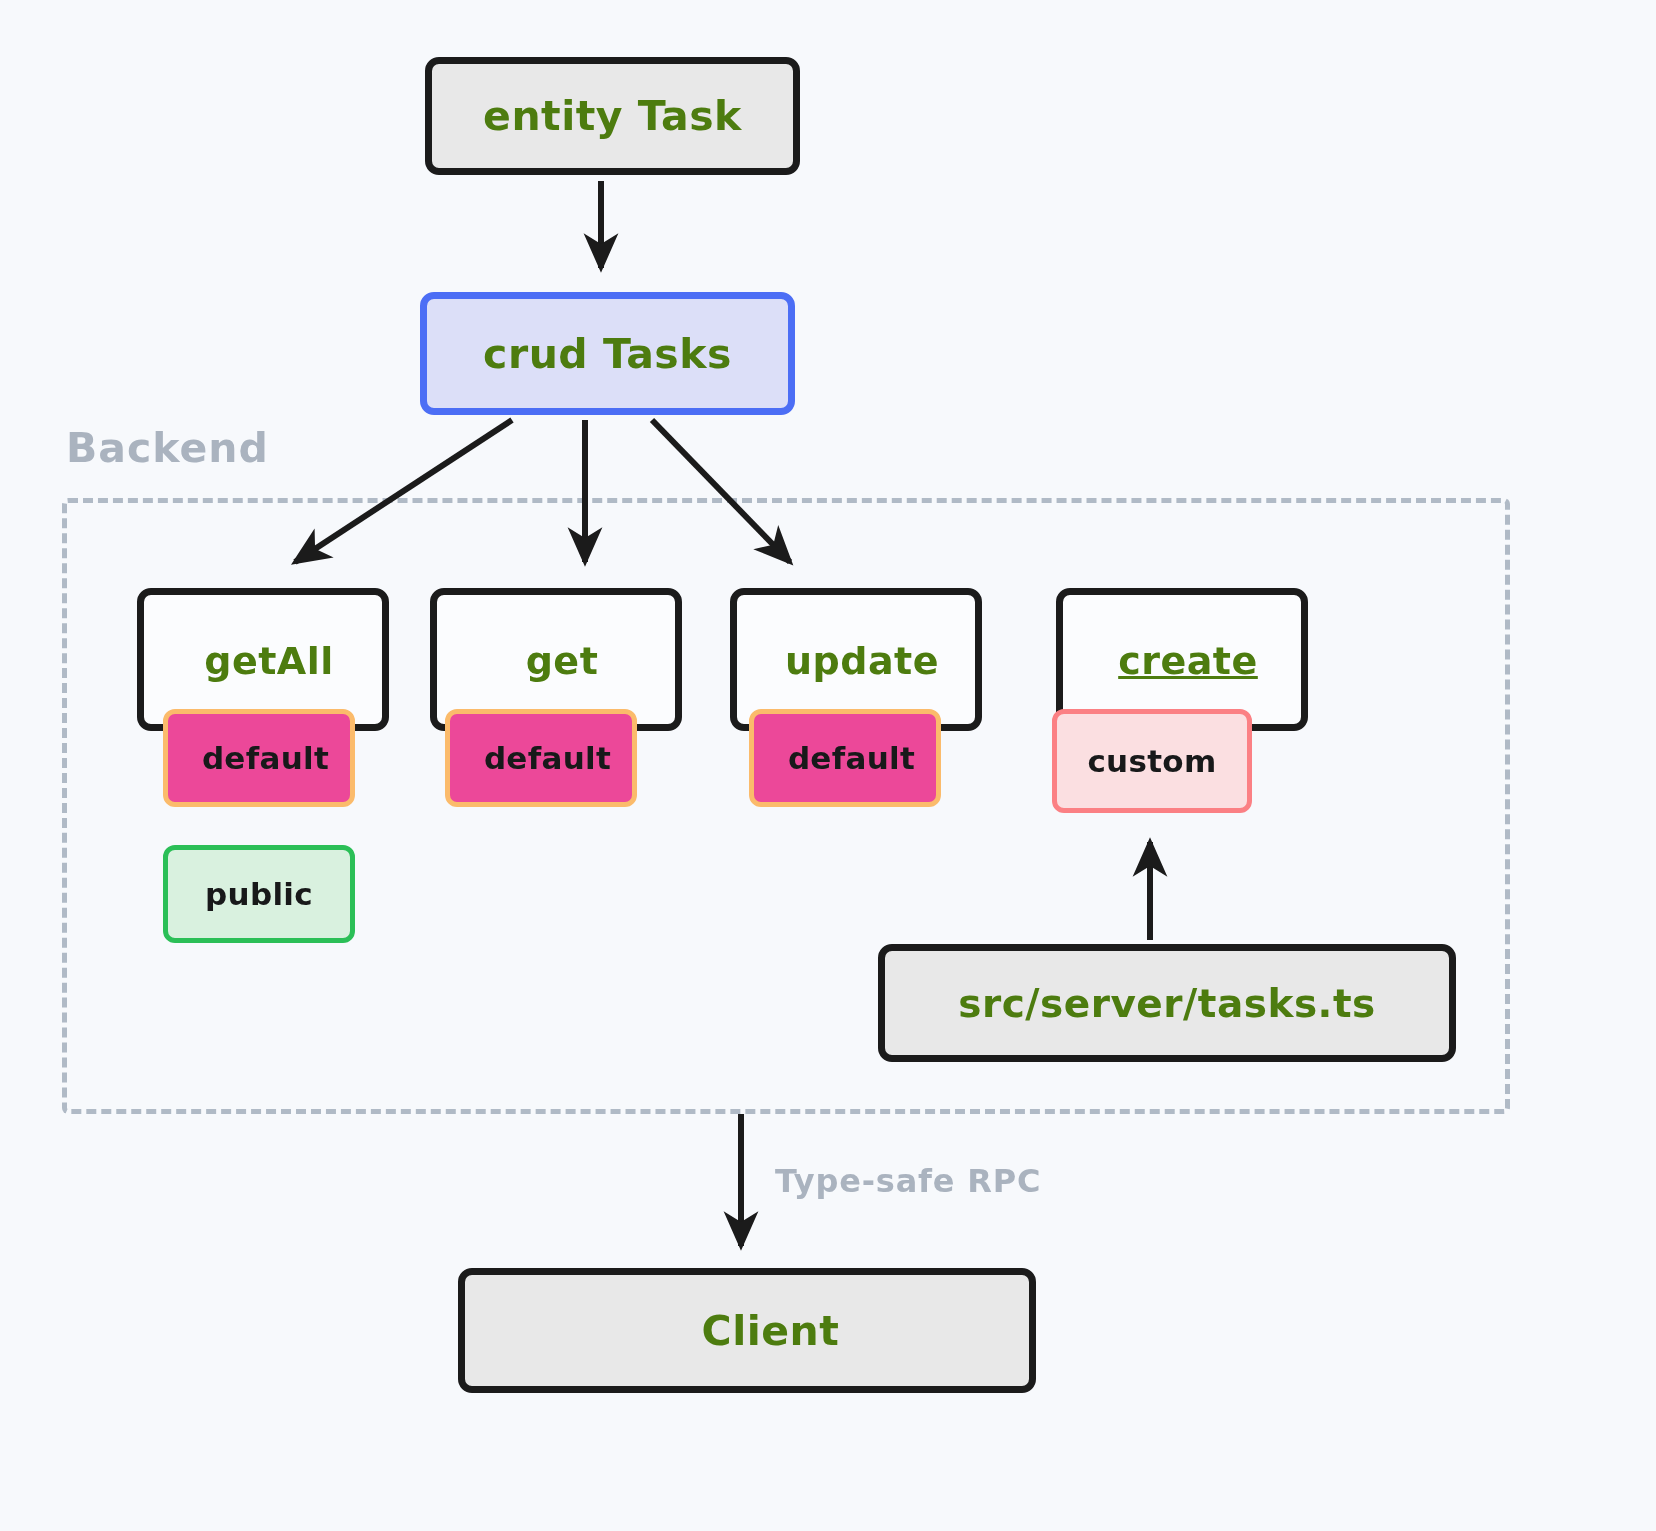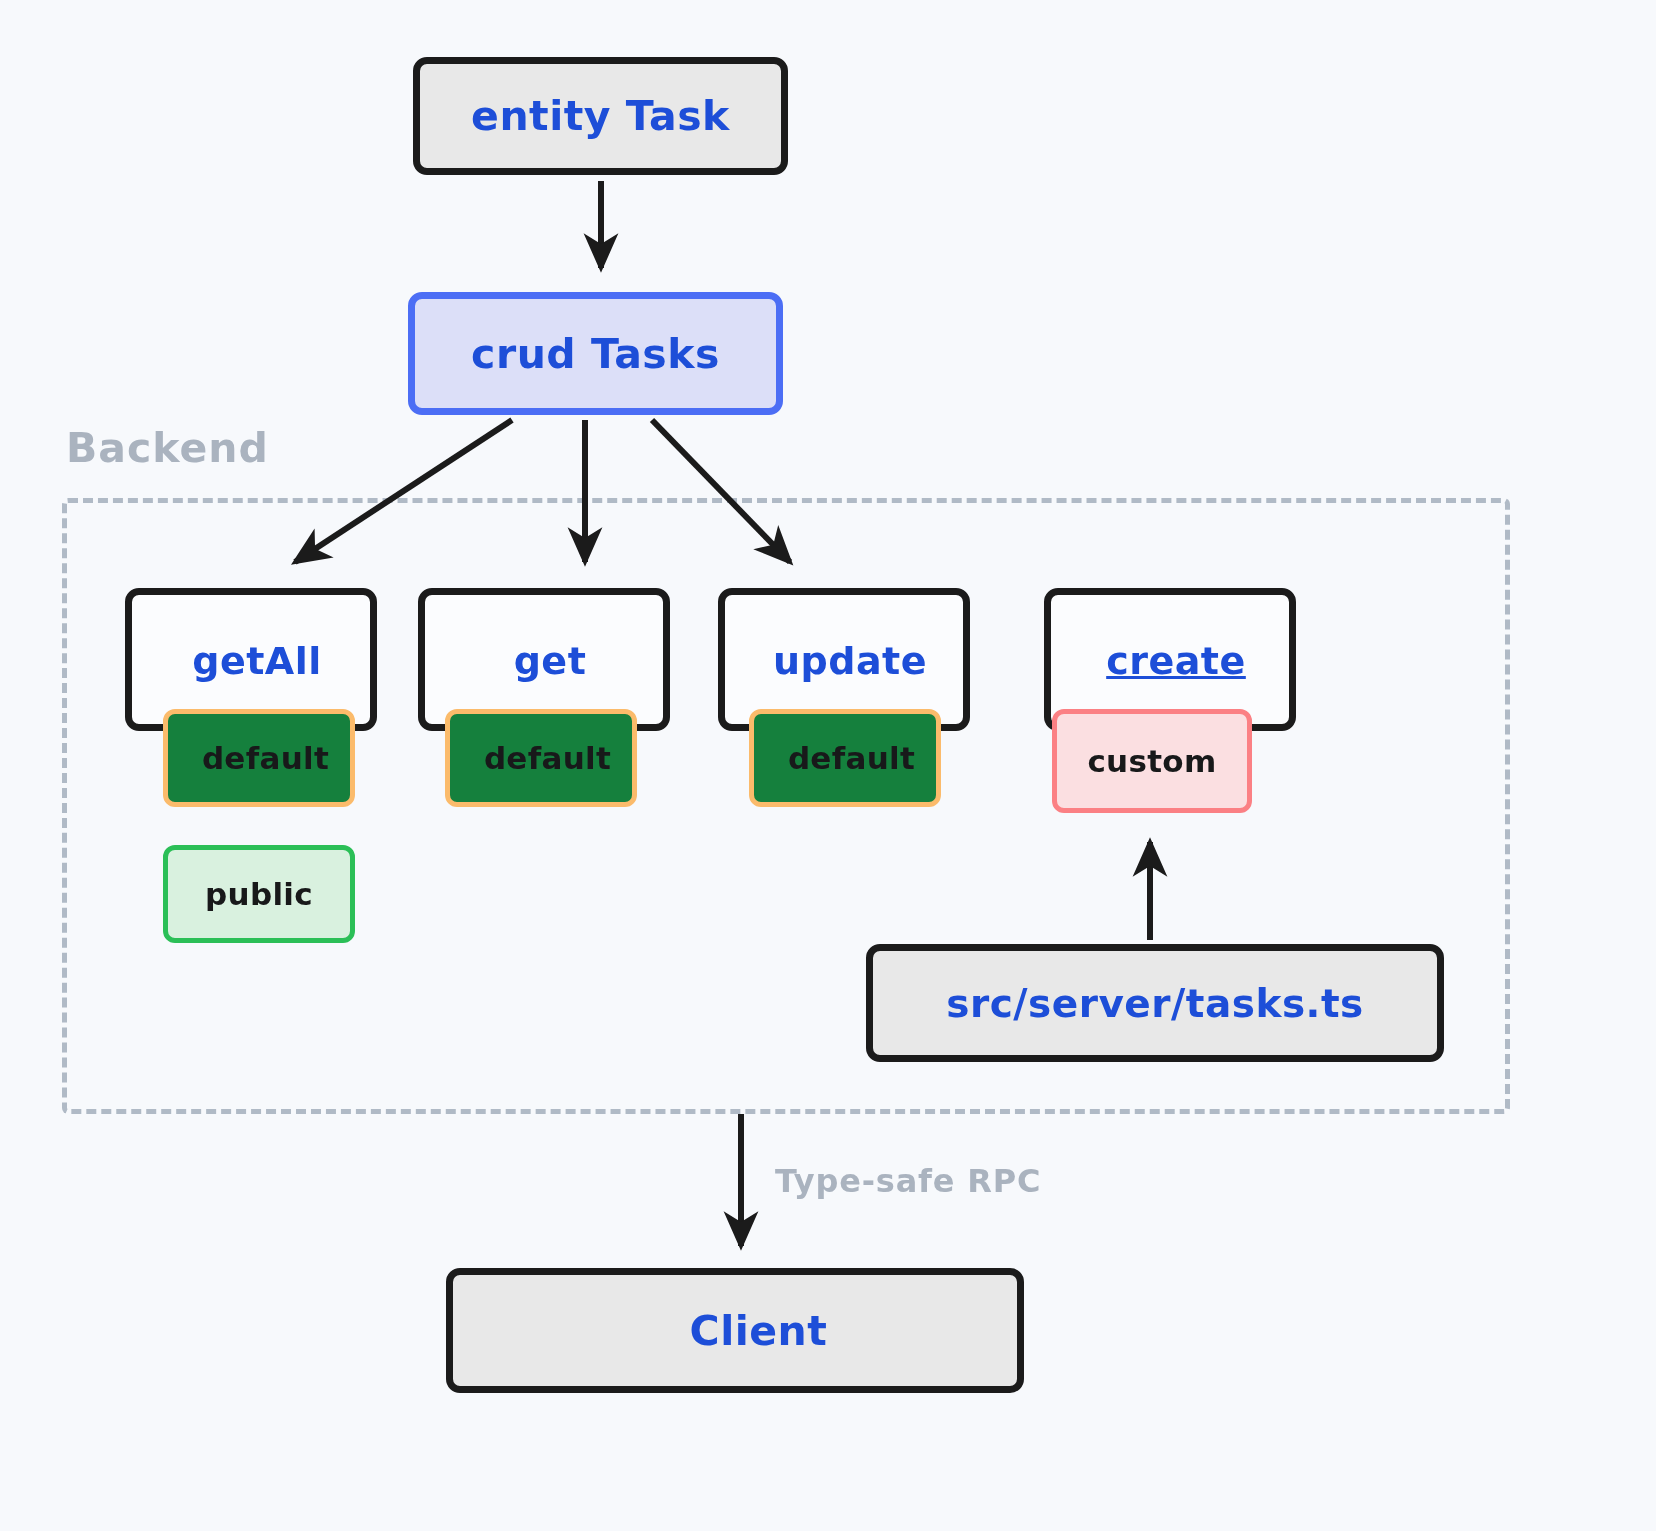--- a/index.html
+++ b/index.html
@@ -29,22 +29,23 @@
   
   .node {
     position: absolute;
     box-sizing: border-box;
     display: flex;
     align-items: center;
     justify-content: center;
     text-align: center;
     font-family: "DejaVu Sans", sans-serif;
     font-weight: bold;
-    color: #1d4ed8;
+    color: #4d7c0f;
     letter-spacing: 0.5px;
+    margin-left: 12px;
   }
 
   
   .node.dark {
     border: 7px solid #1b1b1b;
     border-radius: 14px;
     background: #e8e8e8;
   }
   .node.white {
     border: 7px solid #1b1b1b;
@@ -68,21 +69,21 @@
     text-align: center;
     border-radius: 12px;
     font-family: "DejaVu Sans", sans-serif;
     font-weight: bold;
     color: #18191a;
     letter-spacing: 0.3px;
     z-index: 5;
   }
   .badge.orange {
     border: 5px solid #fbbb6b;
-    background: #15803d;
+    background: #ec4899;
     padding-left: 13px;
   }
   .badge.green {
     border: 5px solid #2bbf57;
     background: #d9f1df;
   }
   .badge.pink {
     border: 5px solid #fb8084;
     background: #fbdfe1;
   }

